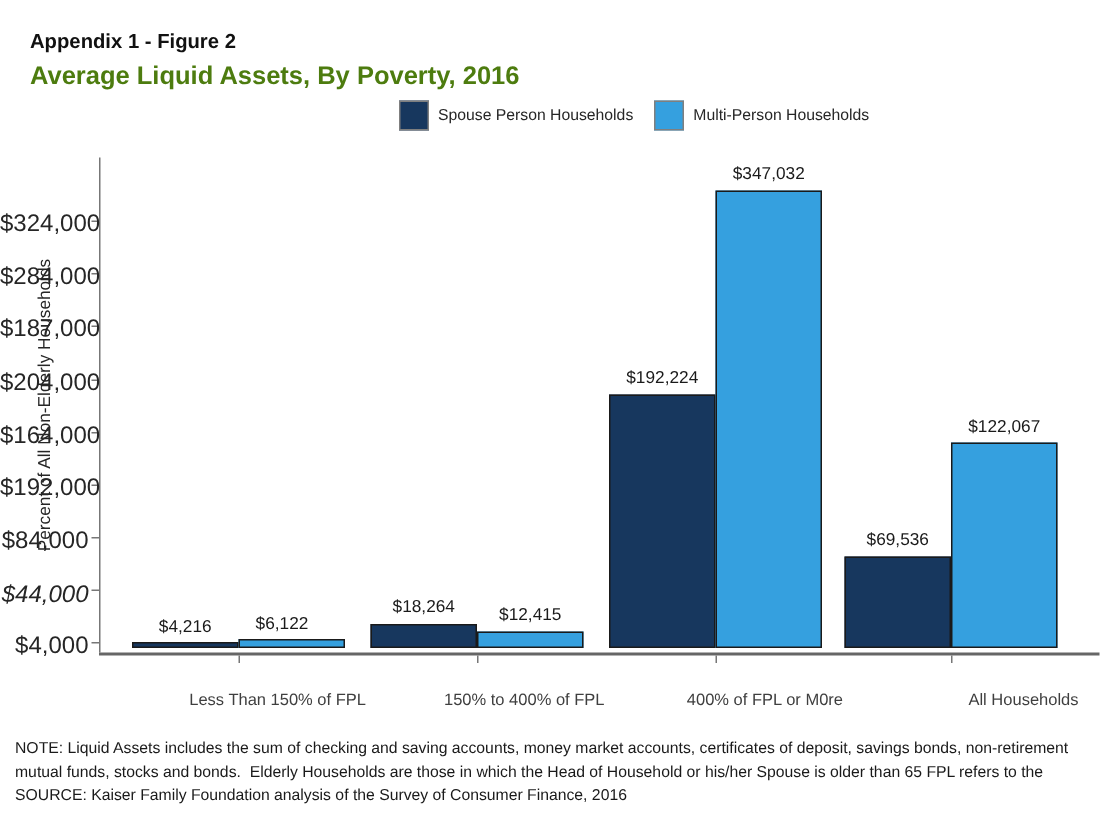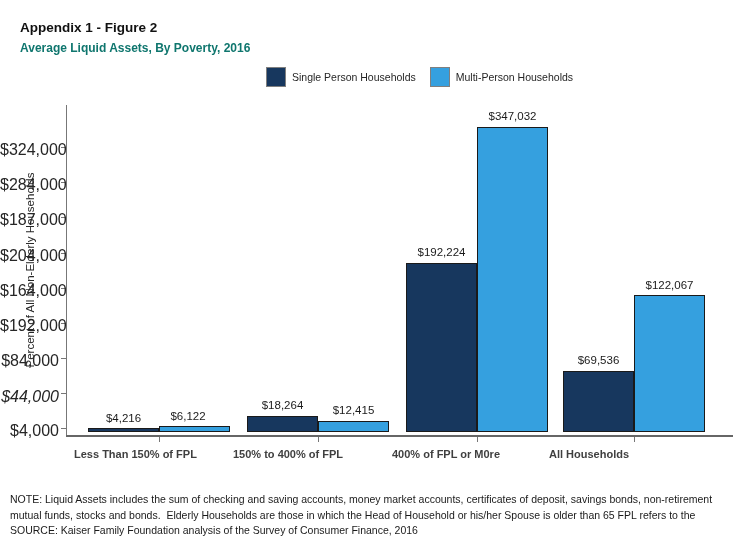--- a/index.html
+++ b/index.html
@@ -2,35 +2,35 @@
 <html><head>
 <meta charset="utf-8">
 <style>
   html,body { margin:0; padding:0; background:#fff; }
   .page {
     position:relative; width:735px; height:551px; background:#ffffff;
     font-family:"Liberation Sans", sans-serif; color:#1a1a1a; overflow:hidden;
   }
   .title-block { position:absolute; left:20px; top:20px; }
   .title-line1 { font-size:13.5px; font-weight:700; color:#111; }
-  .title-line2 { font-size:12px; font-weight:700; color:#0f766e; margin-top:6px; }
+  .title-line2 { font-size:17px; font-weight:700; color:#4d7c0f; margin-top:6px; }
 
   .legend { position:absolute; left:266px; top:67px; display:flex; align-items:center; }
   .legend-item { display:flex; align-items:center; }
   .legend-item + .legend-item { margin-left:14px; }
   .legend-swatch { width:18px; height:18px; border:1px solid #7f7f7f; margin-right:6px; }
   .legend-label { font-size:10.5px; color:#262626; white-space:nowrap; }
 
   .chart-layer { position:absolute; left:0; top:0; width:735px; height:551px; }
   .axis-y { position:absolute; background:#777; width:1px; }
   .axis-x { position:absolute; background:#666; height:2px; }
   .ytick-mark { position:absolute; background:#777; width:5px; height:1px; }
   .xtick-mark { position:absolute; background:#777; width:1px; height:5px; }
   .ytick-label { position:absolute; font-size:16px; color:#262626; text-align:right; width:59px; left:0; }
-  .cat-label { position:absolute; font-size:11px; font-weight:700; color:#3f3f3f; text-align:left; width:170px; white-space:nowrap; }
+  .cat-label { position:absolute; font-size:11px; font-weight:400; color:#3f3f3f; text-align:right; width:170px; white-space:nowrap;margin-top:13px; }
   .bar { position:absolute; border:1px solid #1a1a1a; box-sizing:border-box; }
   .bar-value-label { position:absolute; font-size:11.5px; color:#1a1a1a; text-align:center; width:100px; white-space:nowrap; }
   .y-title {
     position:absolute; left:30px; top:270px;
     transform:translate(-50%,-50%) rotate(-90deg);
     font-size:11.5px; color:#262626; white-space:nowrap;
   }
   .notes { position:absolute; left:10px; top:492px; }
   .note-line { font-size:10.5px; color:#1a1a1a; white-space:pre; line-height:15.5px; }
 </style>
@@ -40,21 +40,21 @@
 <div class="page">
 
   <div class="title-block">
     <div class="title-line1">Appendix 1 - Figure 2</div>
     <div class="title-line2">Average Liquid Assets, By Poverty, 2016</div>
   </div>
 
   <div class="legend">
     <div class="legend-item">
       <span class="legend-swatch" style="background: rgb(23, 55, 94);"></span>
-      <span class="legend-label">Single Person Households</span>
+      <span class="legend-label">Spouse Person Households</span>
     </div>
     <div class="legend-item">
       <span class="legend-swatch" style="background: rgb(53, 160, 223);"></span>
       <span class="legend-label">Multi-Person Households</span>
     </div>
   </div>
 
   <div class="y-title">Percent of All Non-Elderly Households</div>
 
   <div class="chart-layer" id="chart-layer">

